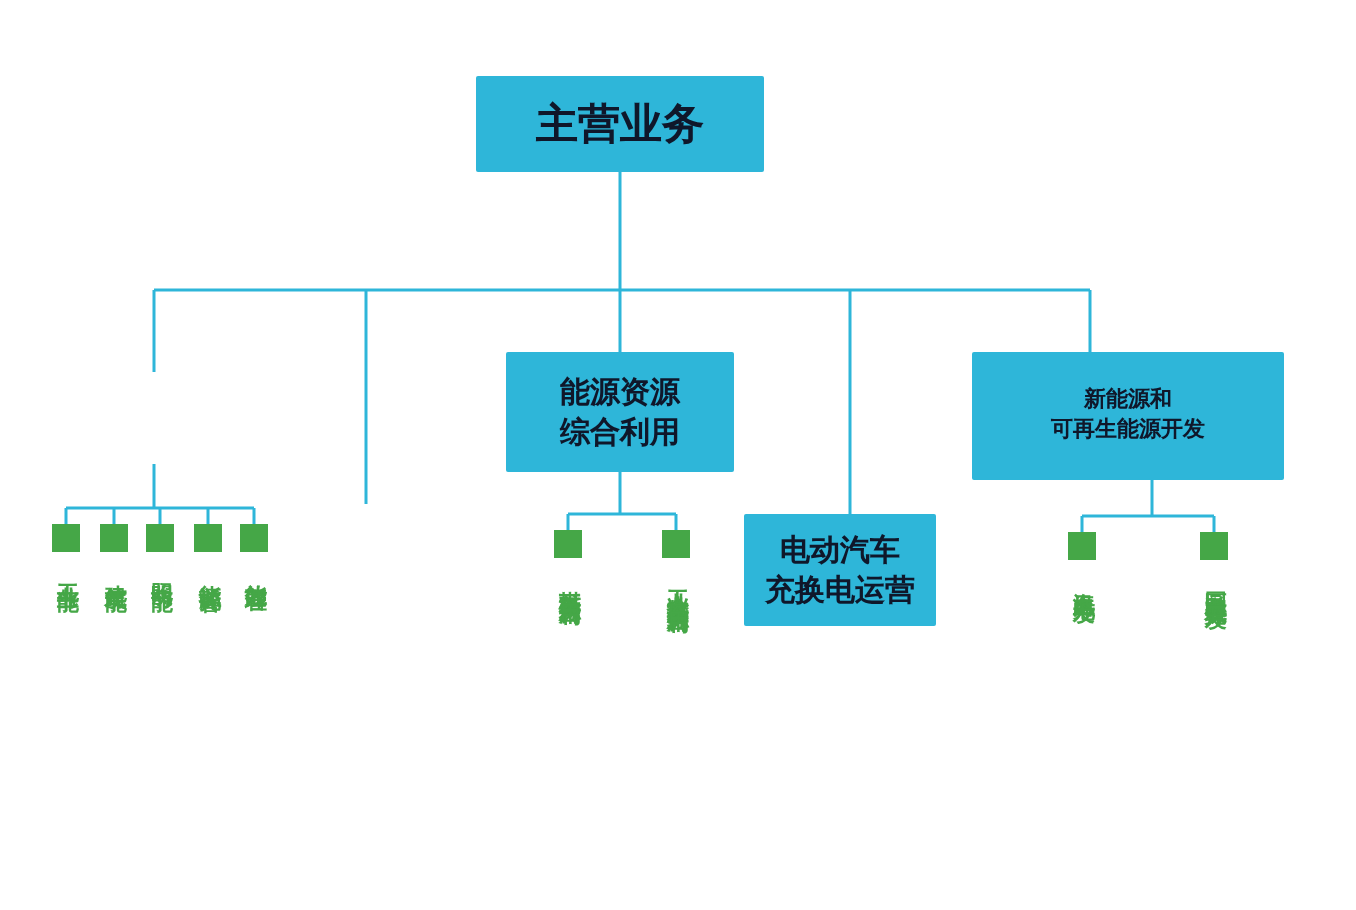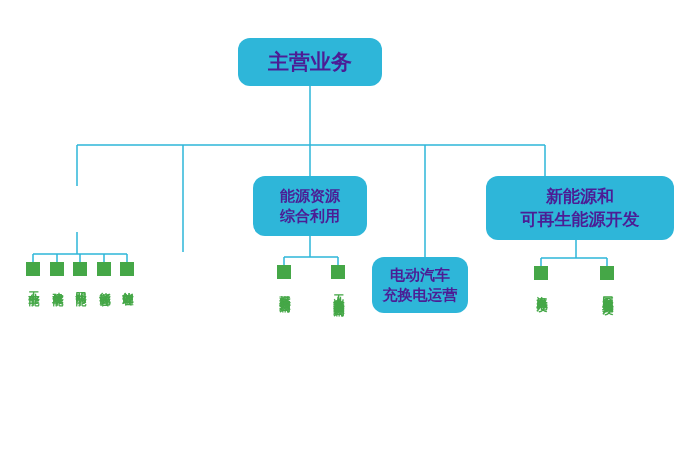--- a/index.html
+++ b/index.html
@@ -16,36 +16,36 @@
     left: 0; top: 0;
   }
   .lines path {
     stroke: #2eb6d9;
     stroke-width: 1.5;
     fill: none;
   }
   .node {
     position: absolute;
     background: #2eb6d9;
-    color: #4c1d95;
+    color: #0f172a;
     font-weight: bold;
     display: flex;
     align-items: center;
     justify-content: center;
     text-align: center;
-    border-radius: 12px;
+    border-radius: 1px;
     white-space: pre-line;
     line-height: 1.35;
   }
   .root-node   { left: 238px; top: 38px;  width: 144px; height: 48px; font-size: 21px; }
   .node-b0     { left: 22px;  top: 186px; width: 110px; height: 46px; font-size: 17px; }
   .node-b1     { left: 150px; top: 252px; width: 90px;  height: 52px; font-size: 15px; }
   .node-b2     { left: 253px; top: 176px; width: 114px; height: 60px; font-size: 15px; }
   .node-b3     { left: 372px; top: 257px; width: 96px; height: 56px; font-size: 15px; }
-  .node-b4     { left: 486px; top: 176px; width: 188px; height: 64px; font-size: 17px; }
+  .node-b4     { left: 486px; top: 176px; width: 156px; height: 64px; font-size: 11px; }
   .sq {
     position: absolute;
     width: 14px; height: 14px;
     background: #45a747;
   }
   .vlabel {
     position: absolute;
     writing-mode: vertical-rl;
     text-orientation: upright;
     width: 16px;

